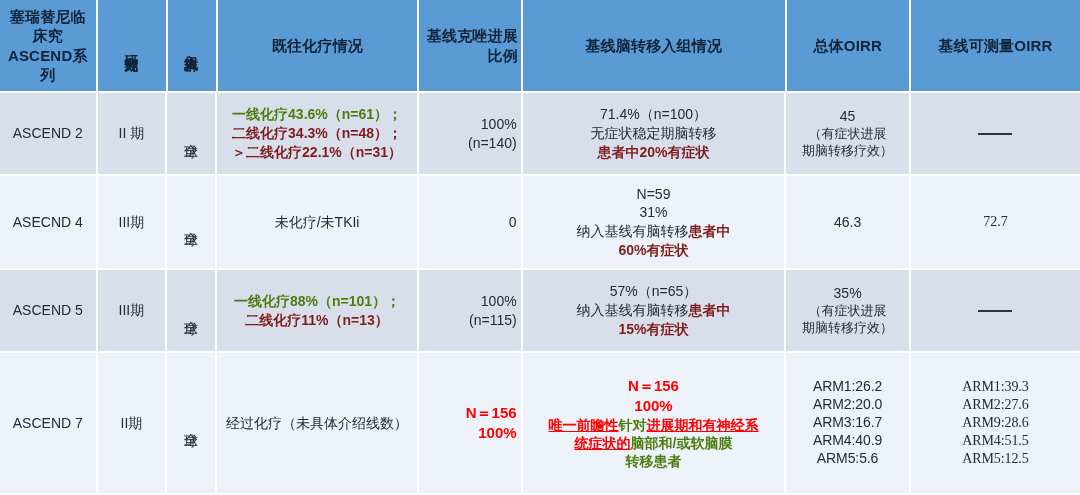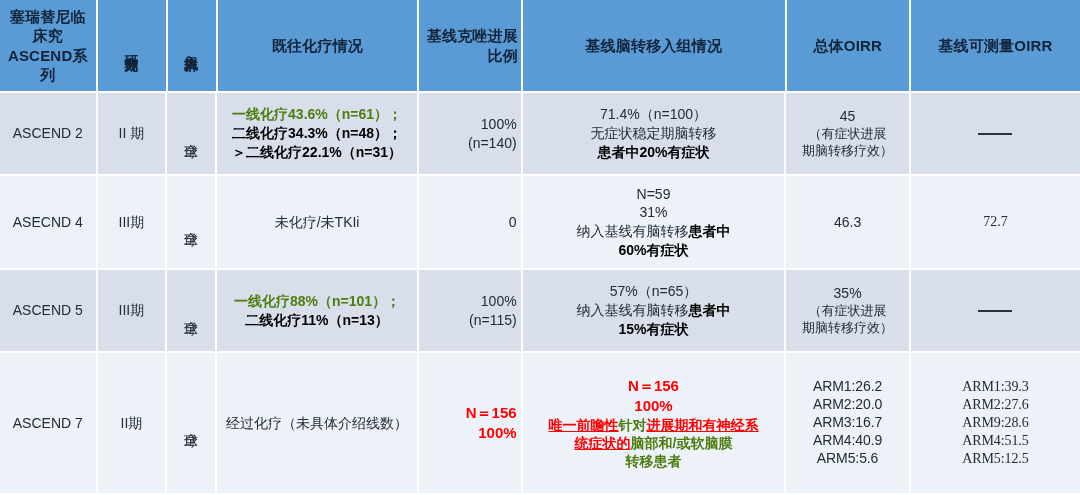--- a/index.html
+++ b/index.html
@@ -88,21 +88,21 @@
   .c-study   { width: 98px; }
   .c-phase   { width: 70px;  }
   .c-pop     { width: 50px;  }
   .c-chemo   { width: 203px; }
   .c-crizo   { width: 104px; text-align: right; }
   .c-brain   { width: 265px; }
   .c-oirr    { width: 125px; }
   .c-measure { width: 170px; }
 
   
-  .red      { color: #000000; font-weight: bold; }
+  .red      { color: #7f1d1d; font-weight: bold; }
   .redu     { color: #FF0000; font-weight: bold; text-decoration: underline; }
   .blk      { color: #4d7c0f; font-weight: bold; }
   .bigred   { color: #FF0000; font-weight: bold; font-size: 15px; }
   .ln       { display: block; width: 100%; }
   .ln.tight { line-height: 1.3; }
   .dash {
     display: inline-block;
     width: 34px;
     height: 2px;
     background: #2a3340;

